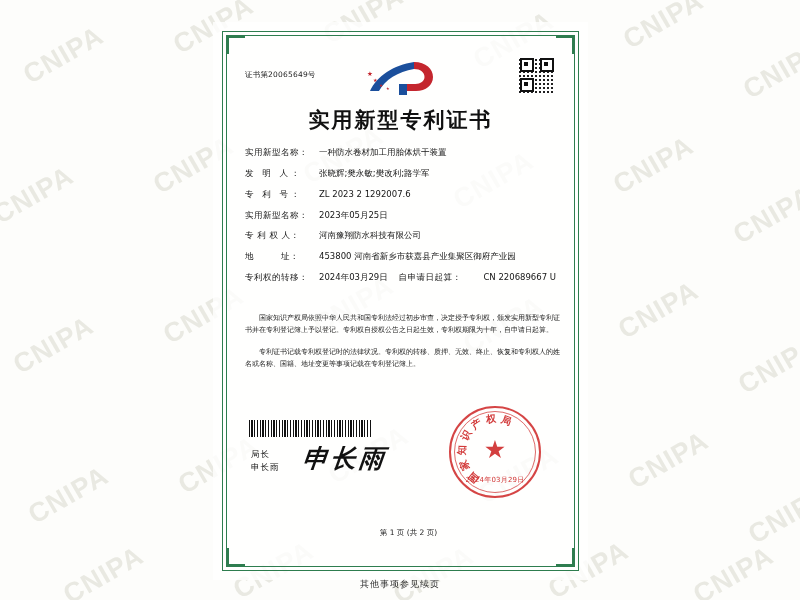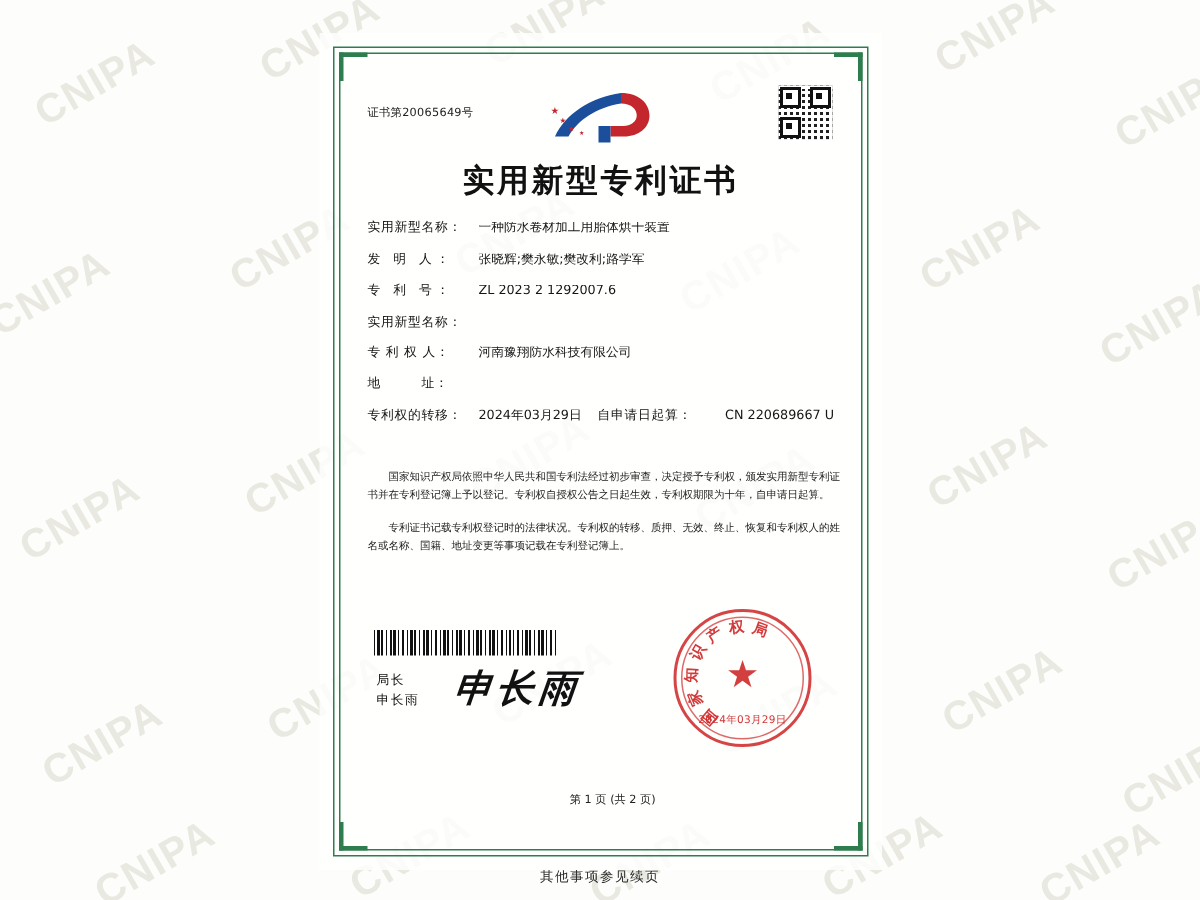--- a/index.html
+++ b/index.html
@@ -404,27 +404,29 @@
         <div class="field-row">
           <span class="field-label">发 明 人：</span>
           <span class="field-value">张晓辉;樊永敏;樊改利;路学军</span>
         </div>
         <div class="field-row">
           <span class="field-label">专 利 号：</span>
           <span class="field-value">ZL 2023 2 1292007.6</span>
         </div>
         <div class="field-row">
           <span class="field-label narrow">实用新型名称：</span>
+          <span class="field-value">2023年05月25日</span>
         </div>
         <div class="field-row">
           <span class="field-label narrow">专 利 权 人：</span>
           <span class="field-value">河南豫翔防水科技有限公司</span>
         </div>
         <div class="field-row">
           <span class="field-label narrow">地　　　址：</span>
+          <span class="field-value">453800 河南省新乡市获嘉县产业集聚区御府产业园</span>
         </div>
         <div class="field-row">
           <span class="field-label narrow">专利权的转移：</span>
           <span class="field-value">2024年03月29日</span>
           <span class="field-label2">自申请日起算：</span>
           <span class="field-value2">CN 220689667 U</span>
         </div>
       </div>
 
       <div class="paragraphs">

